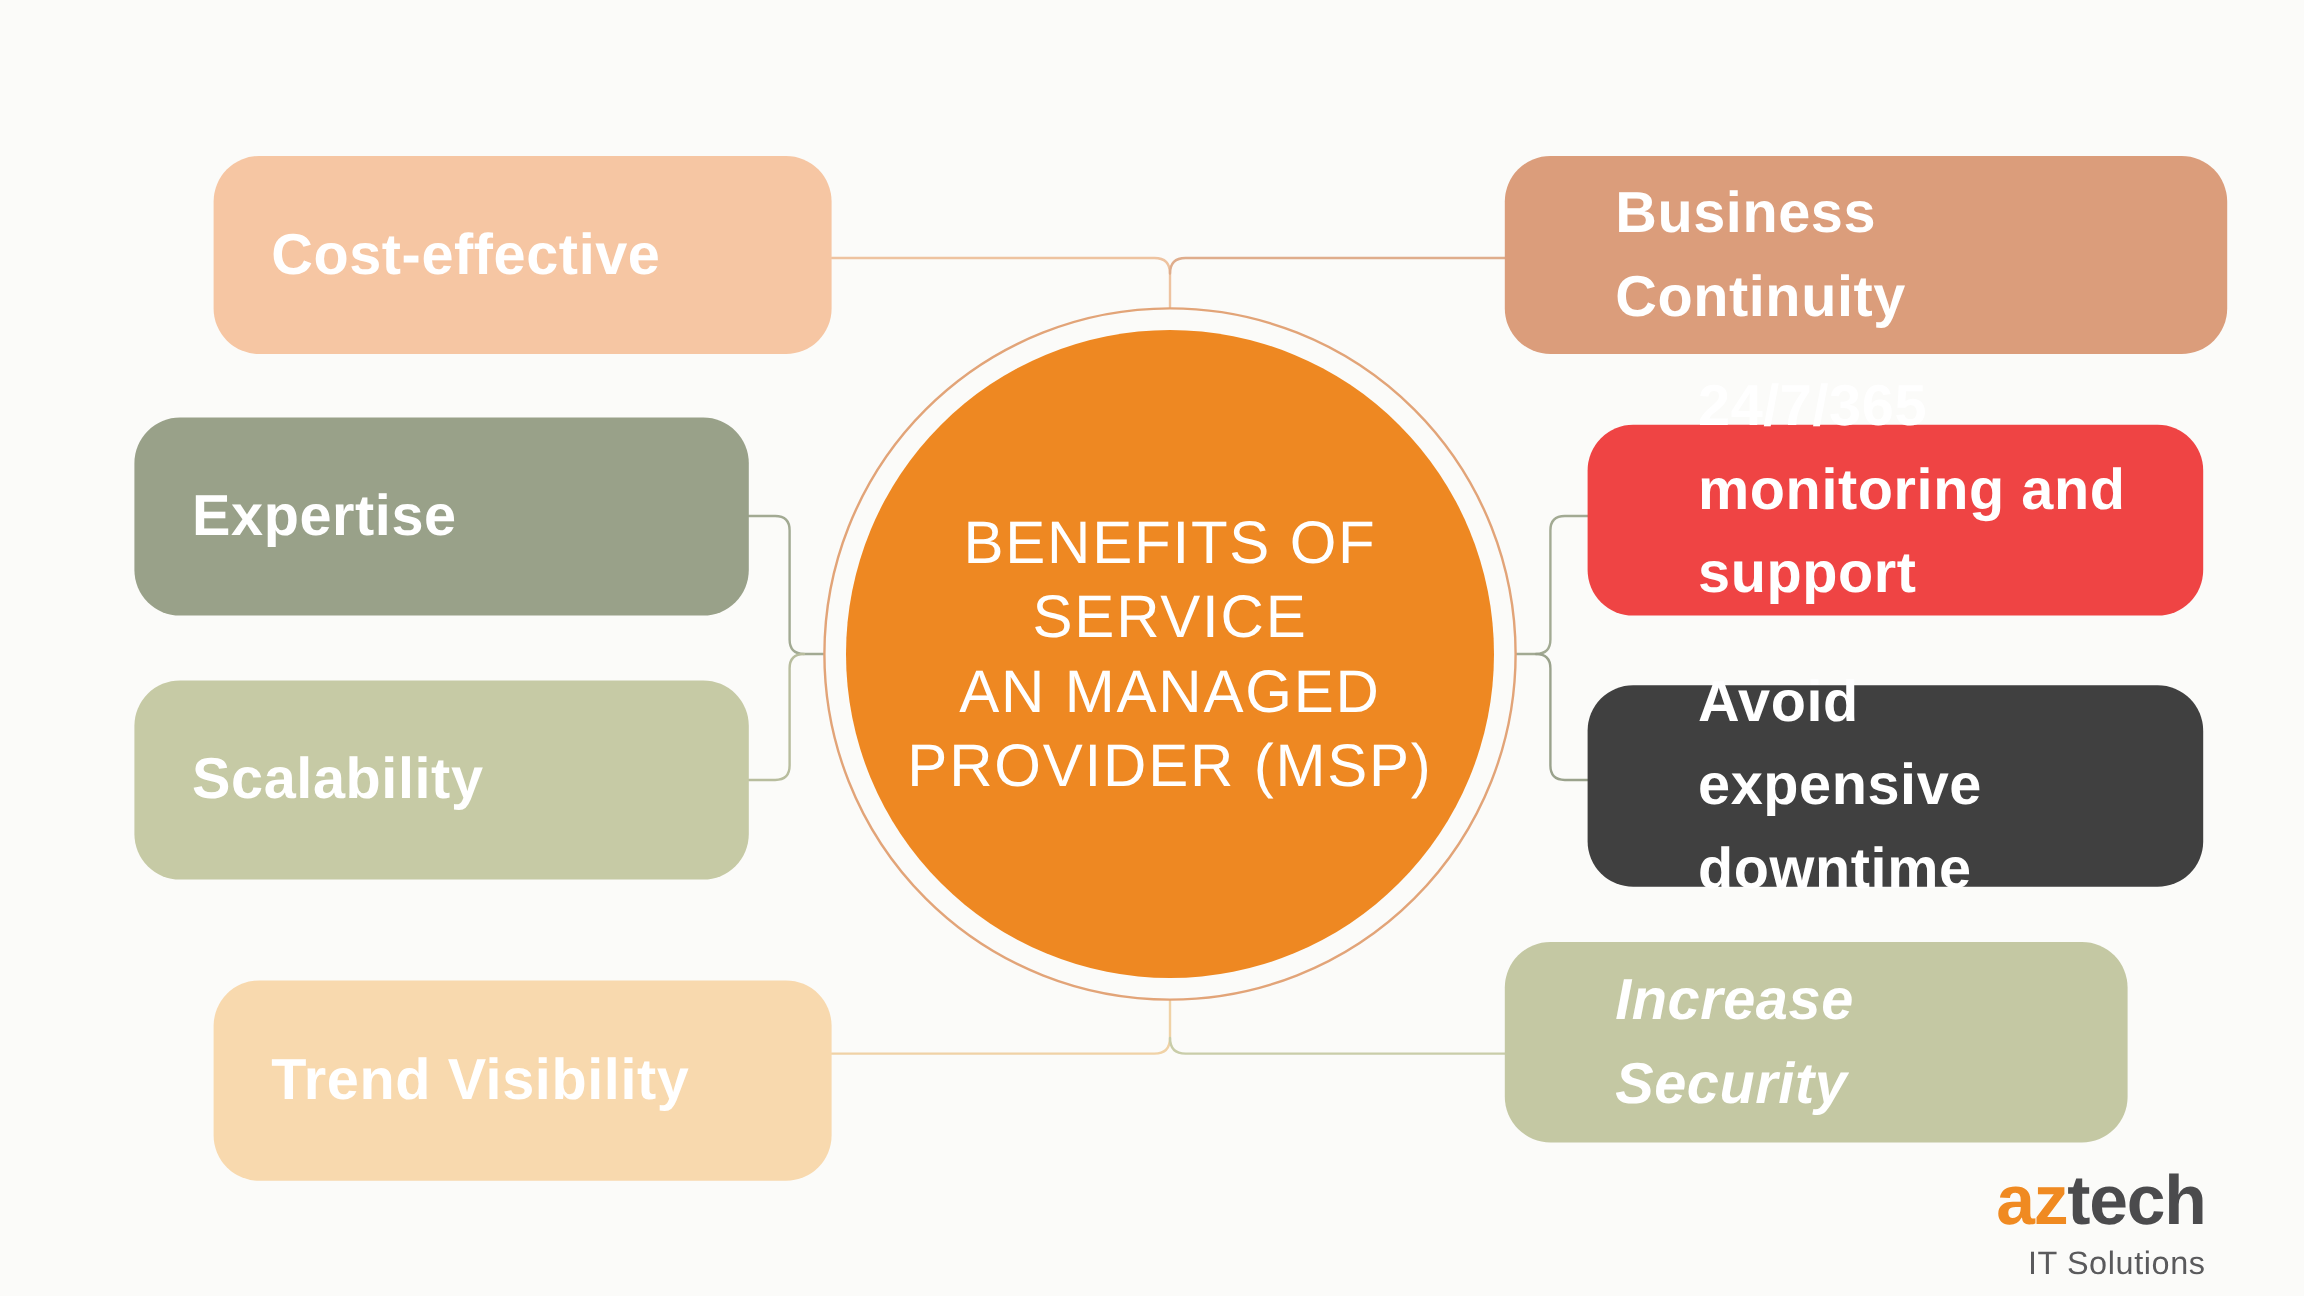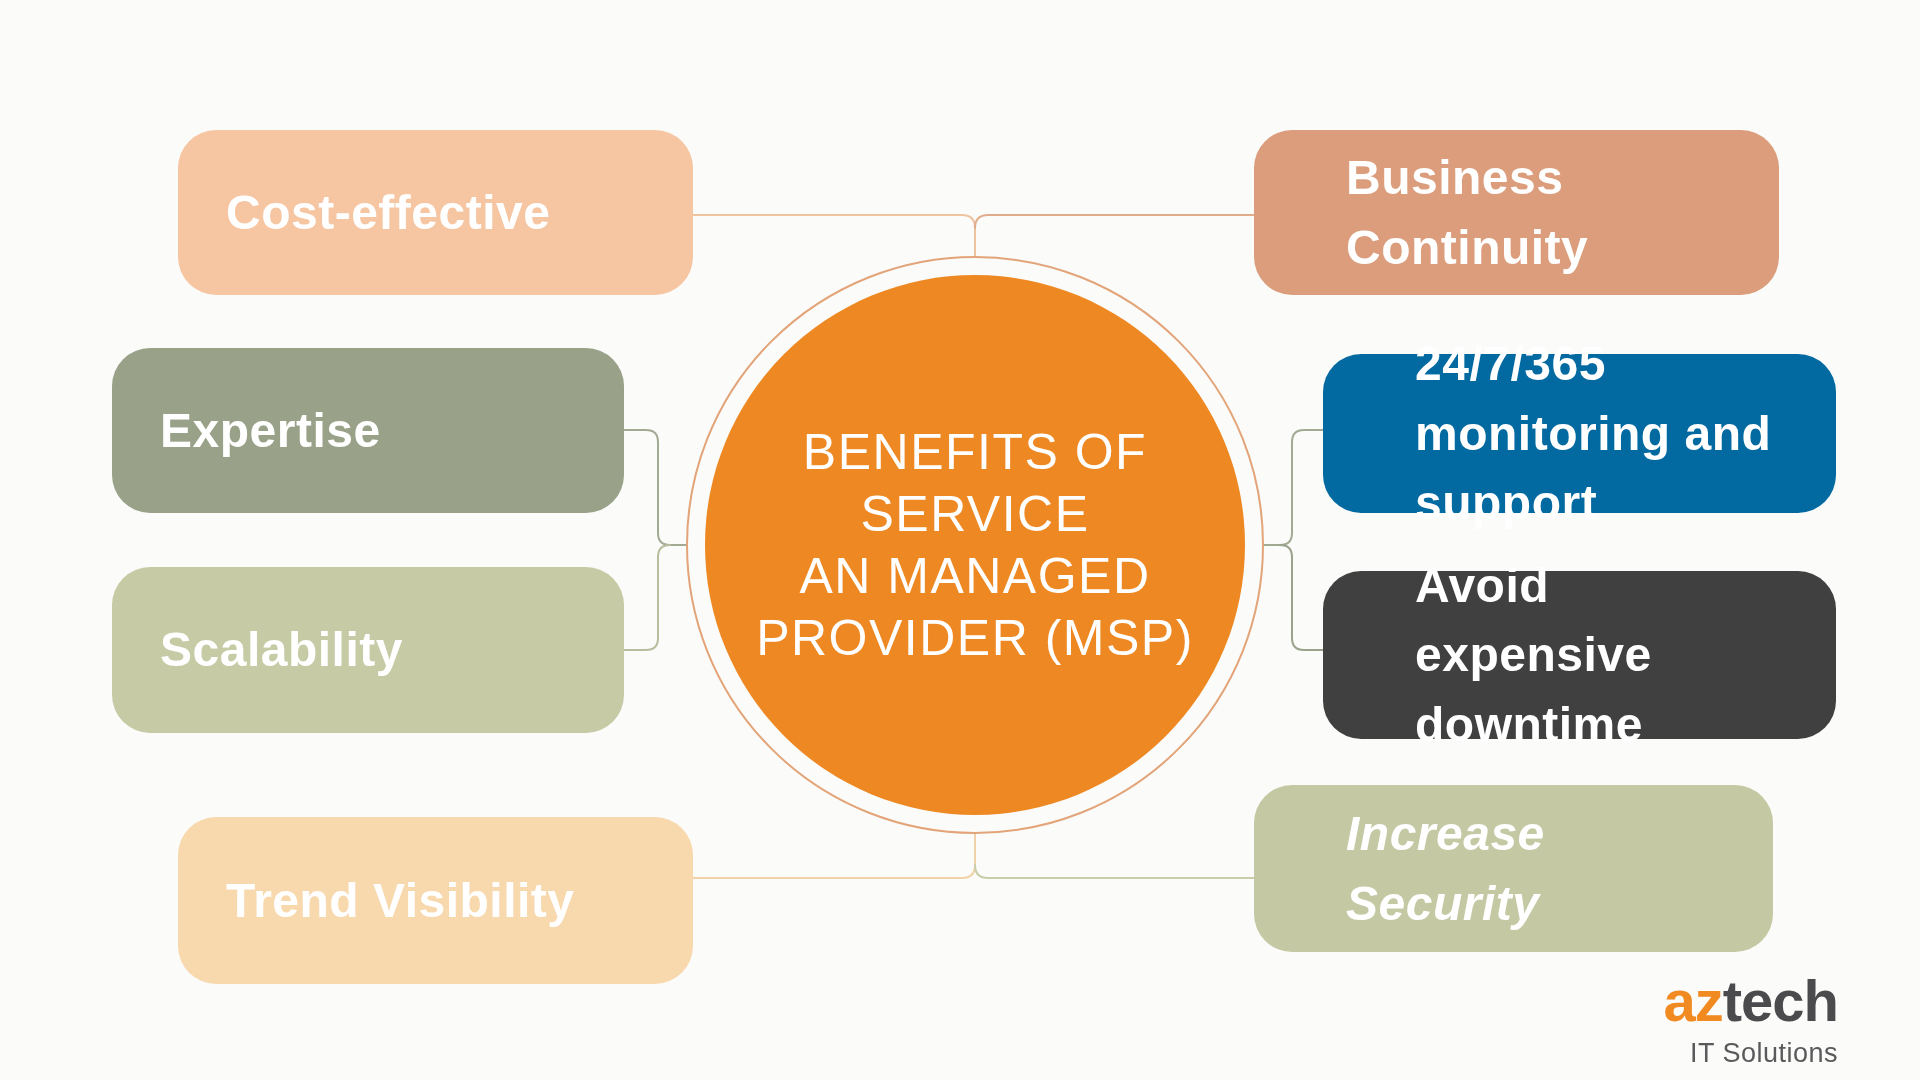--- a/index.html
+++ b/index.html
@@ -38,21 +38,21 @@
     line-height: 1.45;
   }
   .pad-left .label  { padding-left: 48px;  padding-right: 30px; }
   .pad-right .label { padding-left: 92px;  padding-right: 40px; }
 
   
   #box-cost        { left: 178px;  top: 130px; width: 515px; height: 165px; }
   #box-expertise   { left: 112px;  top: 348px; width: 512px; height: 165px; }
   #box-scalability { left: 112px;  top: 567px; width: 512px; height: 166px; }
   #box-trend       { left: 178px;  top: 817px; width: 515px; height: 167px; }
-  #box-continuity  { left: 1254px; top: 130px; width: 525px; height: 165px; }
+  #box-continuity  { left: 1254px; top: 130px; width: 602px; height: 165px; }
   #box-monitoring  { left: 1323px; top: 354px; width: 513px; height: 159px; }
   #box-downtime    { left: 1323px; top: 571px; width: 513px; height: 168px; }
   #box-security    { left: 1254px; top: 785px; width: 519px; height: 167px; font-style: italic; }
 
   
   .center-ring {
     position: absolute;
     left: 686px;
     top: 256px;
     width: 578px;
@@ -141,21 +141,21 @@
 </div>
 
 <div class="benefit-box pad-left" id="box-trend" style="background: rgb(248, 217, 174);">
   <div class="label">Trend Visibility</div>
 </div>
 
 <div class="benefit-box pad-right" id="box-continuity" style="background: rgb(219, 157, 123);">
   <div class="label">Business Continuity</div>
 </div>
 
-<div class="benefit-box pad-right" id="box-monitoring" style="background: #0369a1;">
+<div class="benefit-box pad-right" id="box-monitoring" style="background: #ef4444; align-items: flex-end;">
   <div class="label">24/7/365 monitoring and support</div>
 </div>
 
 <div class="benefit-box pad-right" id="box-downtime" style="background: #404040;">
   <div class="label">Avoid expensive downtime</div>
 </div>
 
 <div class="benefit-box pad-right" id="box-security" style="background: rgb(196, 200, 163);">
   <div class="label">Increase Security</div>
 </div>

